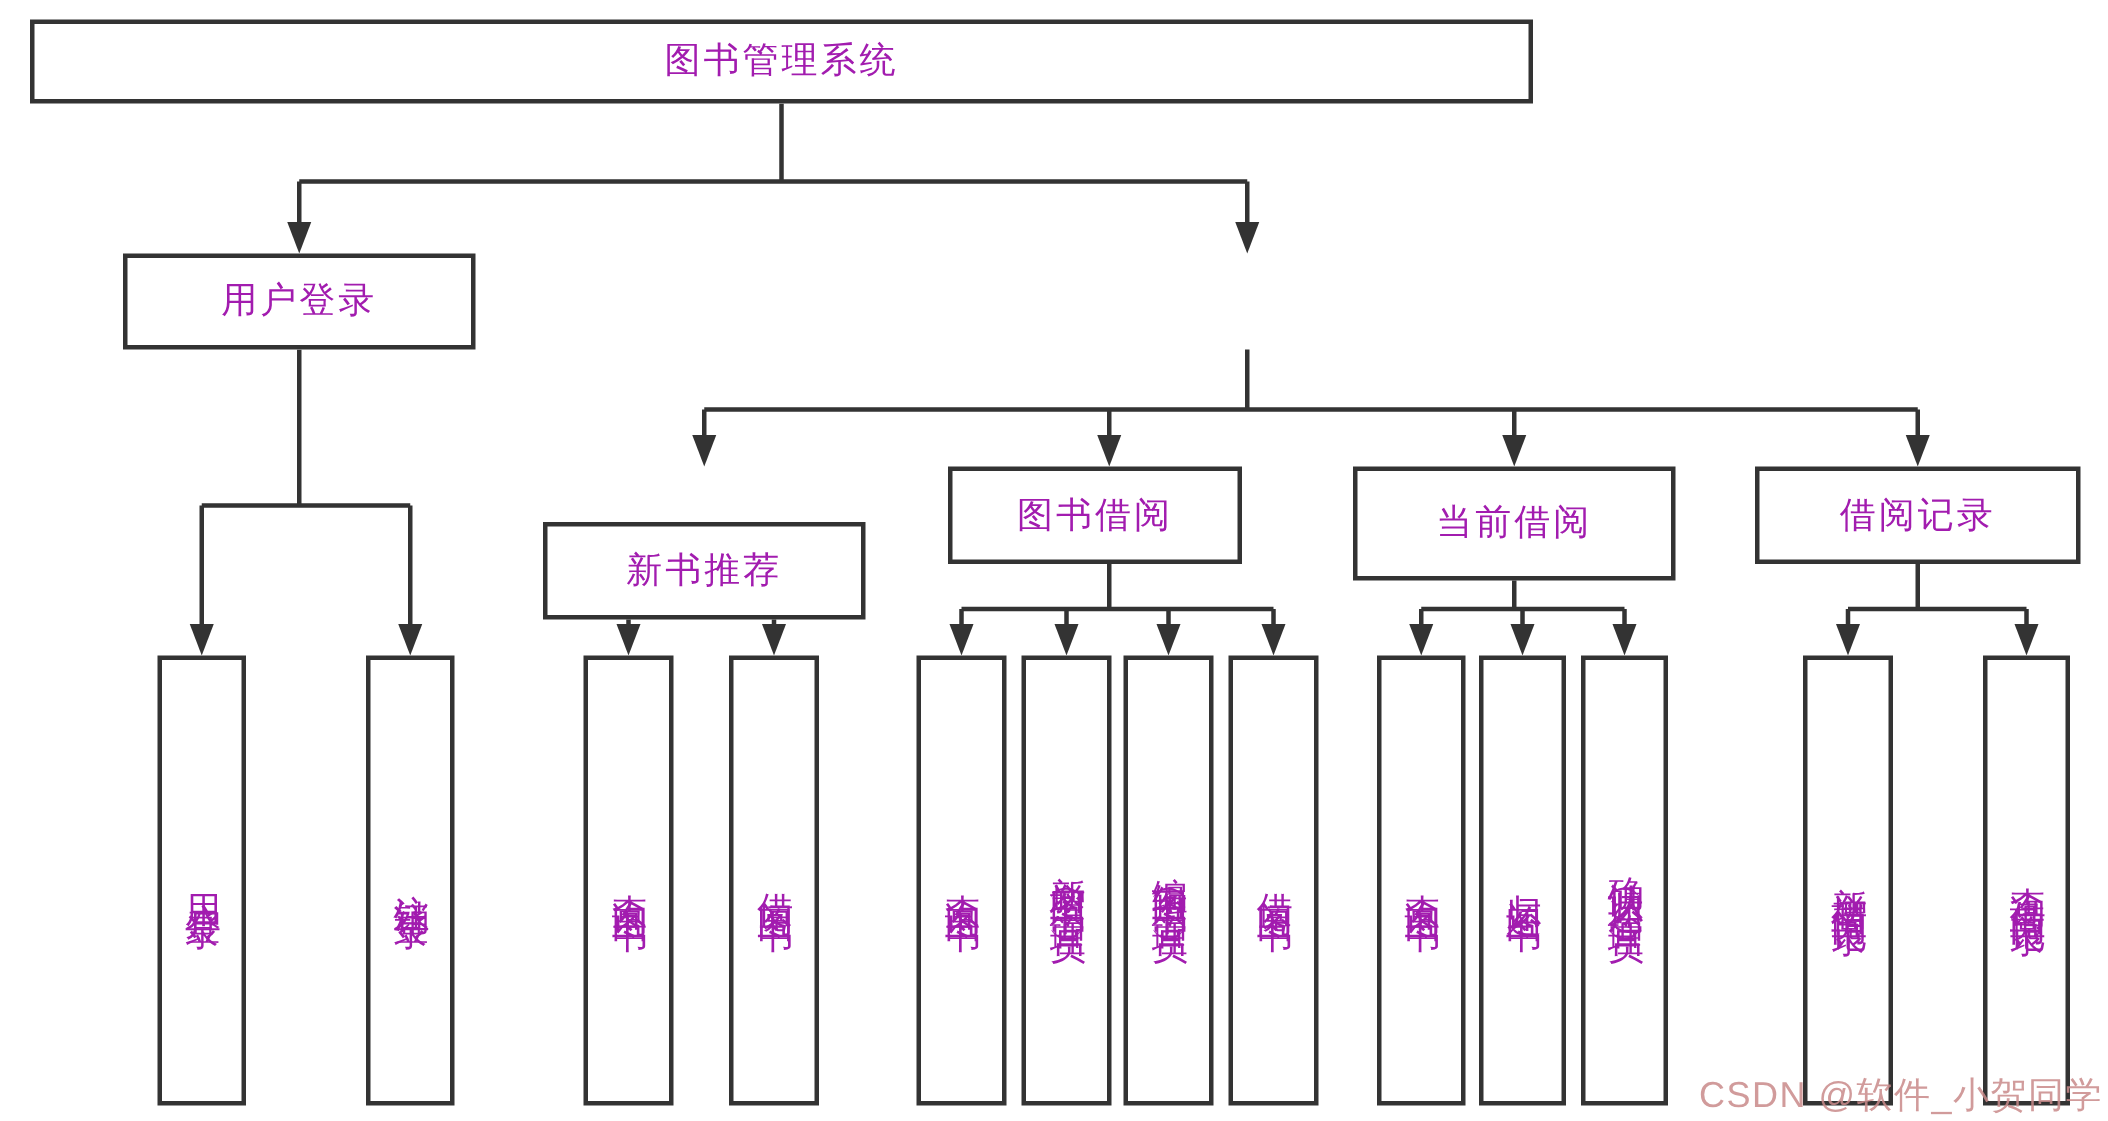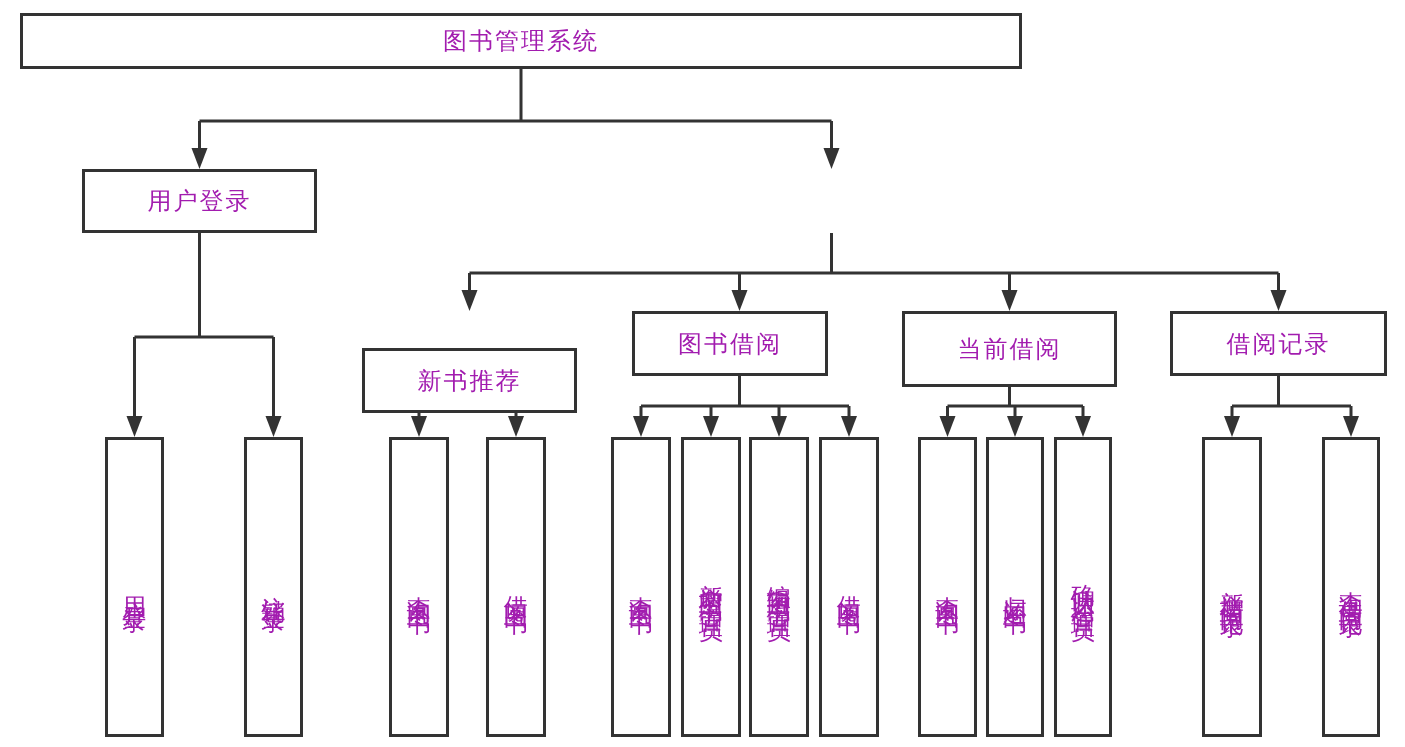--- a/index.html
+++ b/index.html
@@ -127,14 +127,15 @@
   <div class="node v" style="left:749px; top:437px; width:60px; height:300px;">编辑图书（管理员）</div>
   <div class="node v" style="left:819px; top:437px; width:60px; height:300px;">借阅图书</div>
 
   <div class="node v" style="left:918px; top:437px; width:59px; height:300px;">查询图书</div>
   <div class="node v" style="left:986px; top:437px; width:58px; height:300px;">归还图书</div>
   <div class="node v" style="left:1054px; top:437px; width:58px; height:300px;">确认归还（管理员）</div>
 
   <div class="node v" style="left:1202px; top:437px; width:60px; height:300px;">新增借阅记录</div>
   <div class="node v" style="left:1322px; top:437px; width:58px; height:300px;">查询借阅记录</div>
 
+  <div class="watermark">CSDN @软件_小贺同学</div>
 
 </div>
 
 </body></html>

